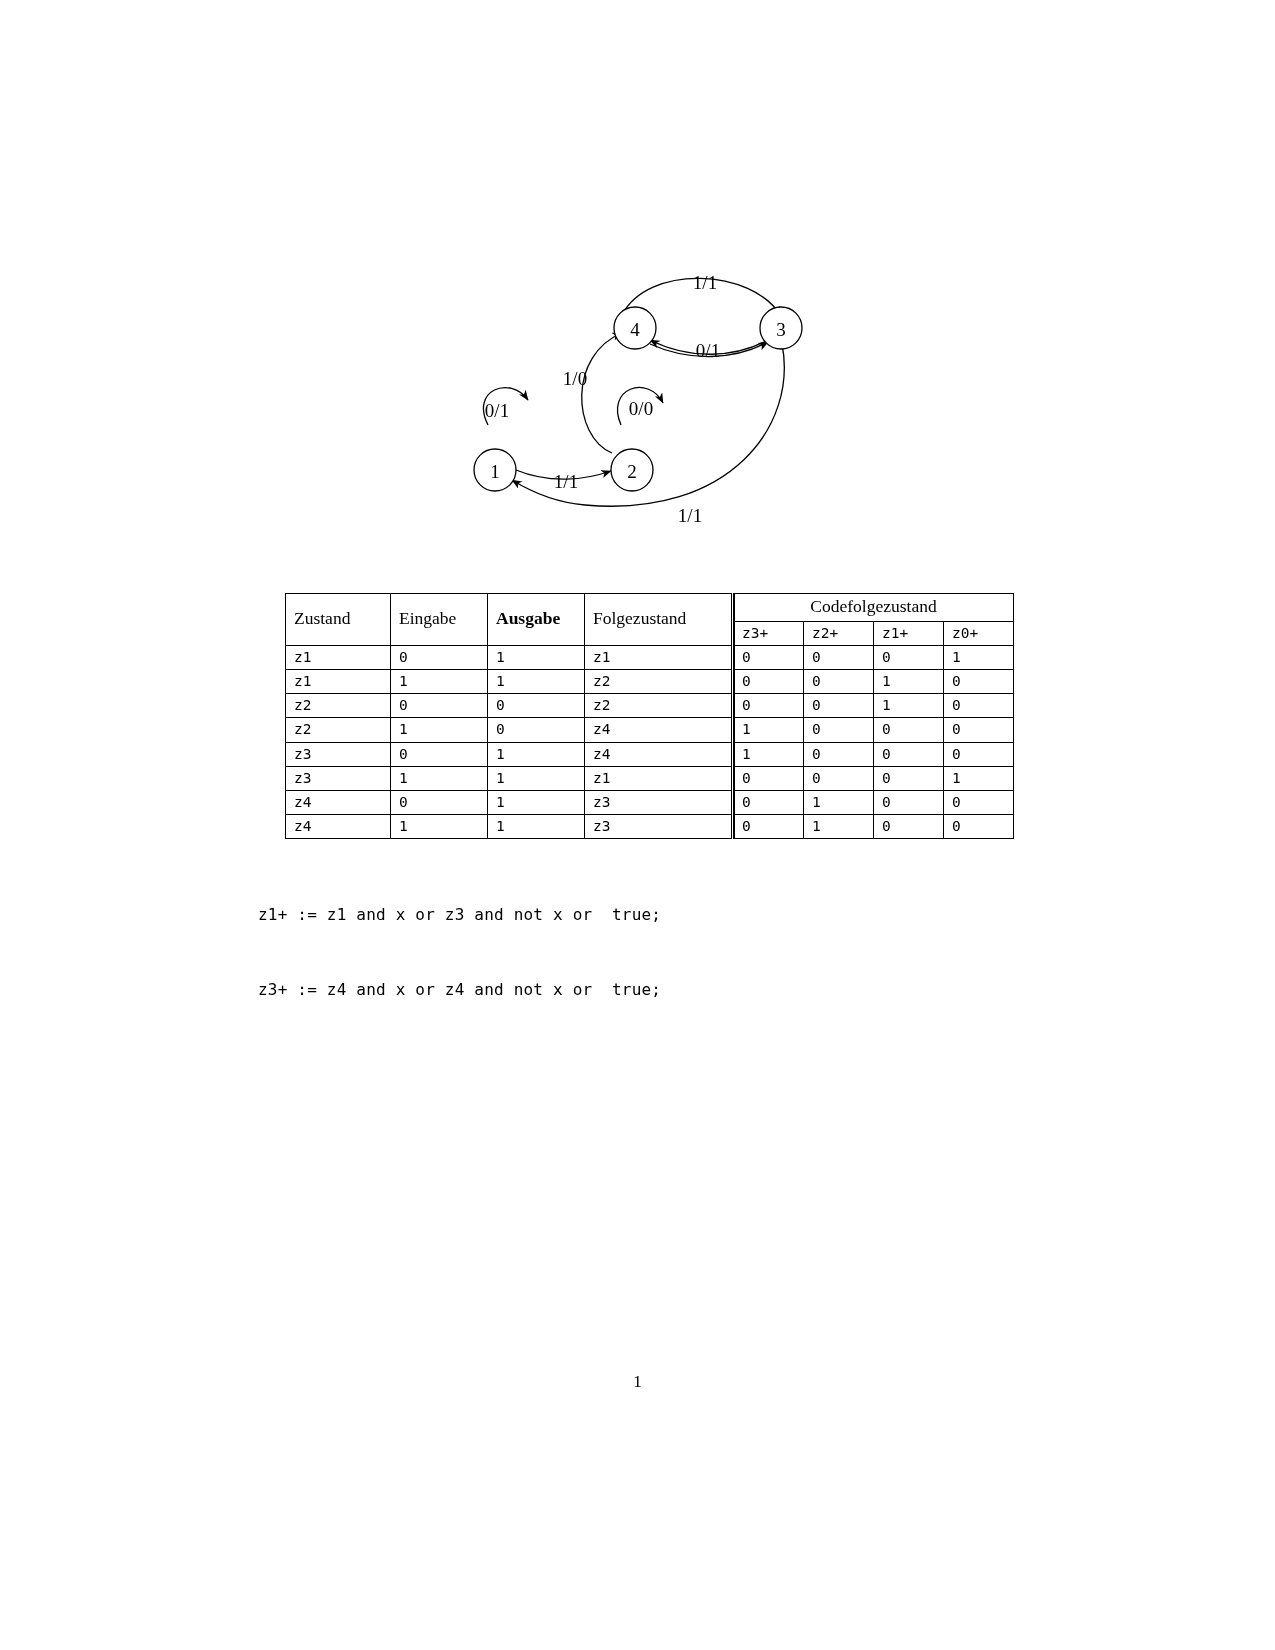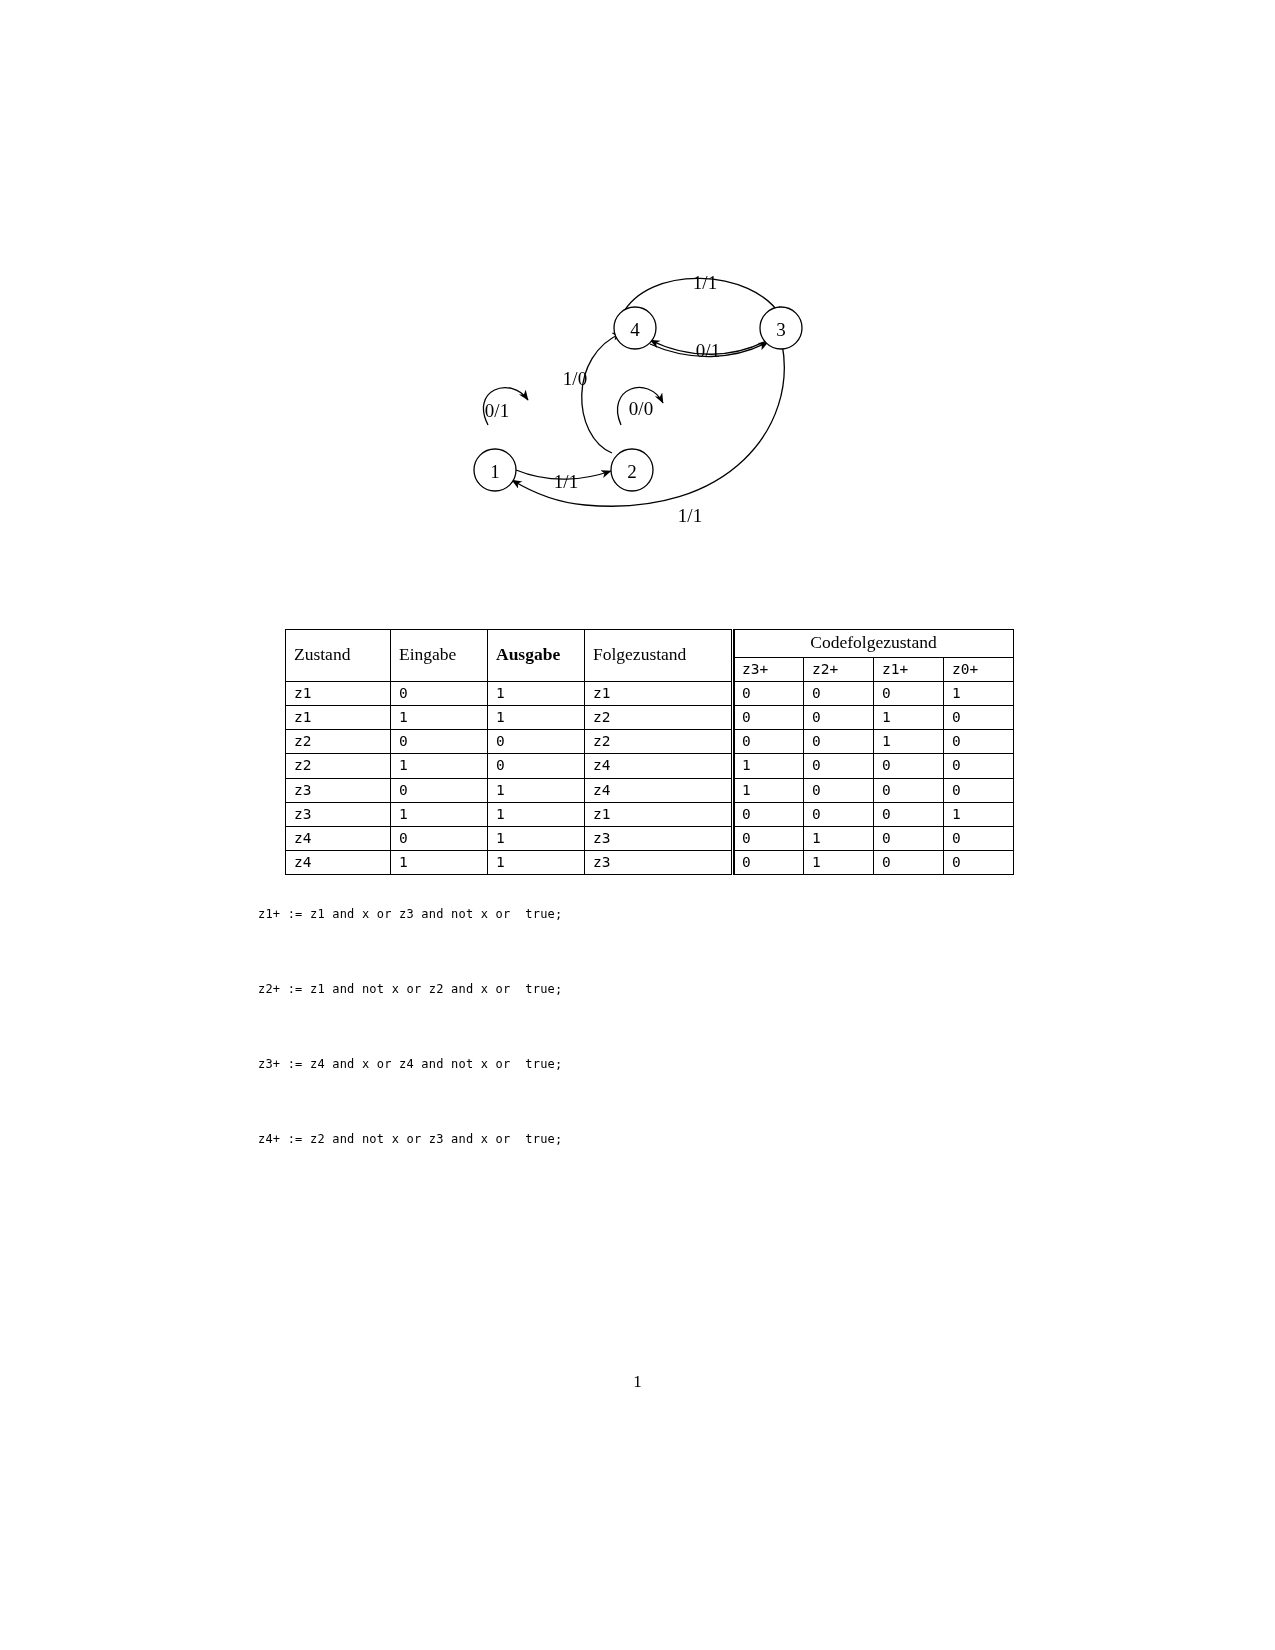--- a/index.html
+++ b/index.html
@@ -41,21 +41,20 @@
   }
 
   
   #state-table {
     position: absolute;
     left: 285px;
     top: 593px;
     border-collapse: collapse;
     font-family: "Liberation Serif", serif;
     font-size: 17.5px;
-    margin-top: 36px;
   }
   #state-table th, #state-table td {
     border: 1px solid #000000;
     padding: 2px 8px 3px 8px;
     text-align: left;
     font-weight: normal;
     line-height: 1.25;
     white-space: nowrap;
   }
   #state-table .c-zustand { width: 88px; }
@@ -76,21 +75,21 @@
   #state-table .grouphdr {
     text-align: center;
   }
 
   
   #equations {
     position: absolute;
     left: 258px;
     top: 852px;
     font-family: "DejaVu Sans Mono", monospace;
-    font-size: 12px;
+    font-size: 16px;
     line-height: 25px;
     letter-spacing: 0.2px;
     white-space: pre;
   }
   #equations div { white-space: pre; }
 
   
   #page-number {
     position: absolute;
     left: 0;
@@ -249,18 +248,16 @@
       <td class="mono dbl-left">0</td>
       <td class="mono">1</td>
       <td class="mono">0</td>
       <td class="mono">0</td>
     </tr>
   </tbody>
 </table>
 
 <div id="equations">
   <div>z1+ := z1 and x or z3 and not x or  true;</div>
-  <div>z2+ := z1 and not x or z2 and x or  true;</div>
   <div>z3+ := z4 and x or z4 and not x or  true;</div>
-  <div>z4+ := z2 and not x or z3 and x or  true;</div>
 </div>
 
 <div id="page-number">1</div>
 
 </body></html>

